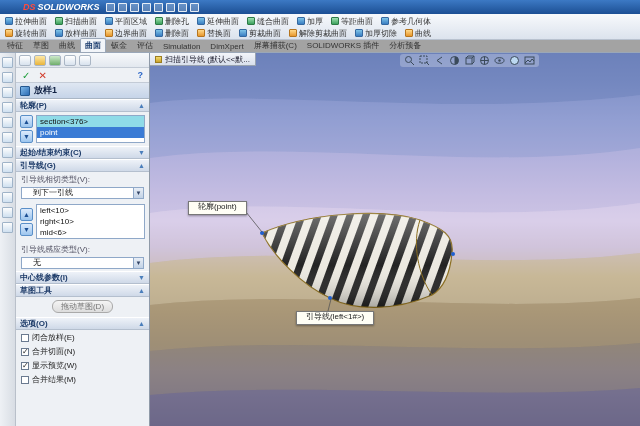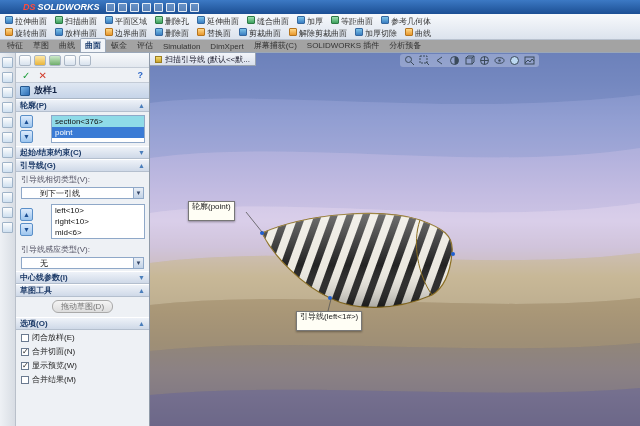--- a/index.html
+++ b/index.html
@@ -12,21 +12,21 @@
     background:linear-gradient(#3c79c4,#1c4f94);display:flex;align-items:center;gap:6px;padding:0 23px;}
   .logo{display:flex;gap:2px;align-items:center;font-size:9px;font-weight:bold;font-style:italic;color:#fff;}
   .logo .ds{color:#ff4b3e;}
   .quick-icons{display:flex;gap:3px;align-items:center;}
   .qicon{width:9px;height:9px;border:1px solid rgba(255,255,255,.85);background:rgba(255,255,255,.25);border-radius:1px;display:inline-block;}
 
   
   .ribbon{position:absolute;top:14px;left:0;width:640px;height:26px;
     background:linear-gradient(#f7f9fc,#dce3ed);border-bottom:1px solid #b9c2cf;padding:1px 2px;}
   .ribbon-row{display:flex;gap:2px;height:12px;align-items:center;}
-  .rbtn{display:flex;gap:2px;padding:0 3px;height:11px;border-radius:2px;}
+  .rbtn{display:flex;align-items:center;gap:2px;padding:0 3px;height:11px;border-radius:2px;}
   .ricon{width:8px;height:8px;border-radius:1px;flex:none;
     background:linear-gradient(#7fc4e8,#3a7ec2);border:1px solid #3468a0;}
   .ribbon-row:nth-child(1) .rbtn:nth-child(even) .ricon{background:linear-gradient(#9fe0b0,#3ba05c);border-color:#2c7a45;}
   .ribbon-row:nth-child(2) .rbtn:nth-child(odd) .ricon{background:linear-gradient(#ffd98a,#e8972c);border-color:#b5751f;}
   .rlabel{font-size:8px;color:#333;white-space:nowrap;}
 
   
   .tabstrip{position:absolute;top:40px;left:0;width:640px;height:13px;background:#a3a3a3;
     display:flex;align-items:flex-end;padding-left:2px;border-bottom:1px solid #9aa7b8;}
   .tab{font-size:8px;color:#333;padding:1px 4px;border:1px solid transparent;border-bottom:none;white-space:nowrap;}
@@ -54,31 +54,31 @@
   .pm-title{height:16px;display:flex;align-items:center;gap:4px;padding:0 4px;
     background:linear-gradient(#dfe7f2,#c6d4e8);border-bottom:1px solid #aab6c5;}
   .loft-icon{width:10px;height:10px;background:linear-gradient(135deg,#7db7e8,#2d6cb4);
     border:1px solid #24578f;border-radius:1px;flex:none;}
   .pm-title .t{font-size:9px;font-weight:bold;color:#112244;}
 
   .sec-head{height:13px;display:flex;align-items:center;justify-content:space-between;padding:0 4px;
     background:linear-gradient(#eef2f8,#cfd9e8);border-top:1px solid #fff;border-bottom:1px solid #b4bfce;
     color:#1c3a68;font-weight:bold;}
   .sec-head .carat{color:#4a7ebb;font-size:7px;}
-  .sec-body{padding:3px 4px;display:flex;gap:18px;}
+  .sec-body{padding:3px 4px;display:flex;gap:3px;}
   .updown{display:flex;flex-direction:column;gap:2px;justify-content:center;}
   .blue-btn{width:13px;height:13px;border:1px solid #5a8fc8;background:linear-gradient(#dceafc,#9cc5ee);
     color:#1c4f94;font-size:7px;line-height:11px;text-align:center;border-radius:2px;padding:0;}
   .listbox{flex:1;background:#fff;border:1px solid #8fa8c8;min-height:24px;overflow:hidden;}
   .listrow{height:11px;line-height:11px;padding:0 3px;color:#111;white-space:nowrap;overflow:hidden;}
   .listrow.selected{background:#3a7bd5;color:#fff;}
   .listrow.cyan{background:#8fdbe8;}
   .mini-label{color:#556;padding:2px 5px 0;}
   .dropdown{margin:2px 5px;height:12px;background:#fff;border:1px solid #8fa8c8;
-    display:flex;align-items:center;justify-content:space-between;padding-left:18px;color:#111;}
+    display:flex;align-items:flex-end;justify-content:space-between;padding-left:11px;color:#111;}
   .dd-arrow{width:10px;height:10px;background:linear-gradient(#e8eef6,#c2d2e6);border-left:1px solid #8fa8c8;
     font-size:6px;text-align:center;line-height:10px;color:#334466;flex:none;}
   .sketch-btn{margin:3px auto 4px;display:block;height:13px;padding:0 8px;font-size:8px;color:#777;
     background:linear-gradient(#f4f4f4,#ddd);border:1px solid #aaa;border-radius:6px;}
   .checks{padding:2px 5px 4px;display:flex;flex-direction:column;gap:3px;}
   .check{display:flex;align-items:center;gap:3px;}
   .check .box{width:8px;height:8px;background:#fff;border:1px solid #6a7a90;display:inline-block;position:relative;flex:none;}
   .check.checked .box::after{content:"✓";position:absolute;left:0;top:-2px;font-size:8px;color:#222;}
   .check .lbl{color:#222;}
 
@@ -88,21 +88,21 @@
       #ddd2ea 45%,#cdbfd0 52%,#c2b08e 60%,#a9997e 70%,#958a7c 78%,#8a8290 85%,#787390 92%,#676384 100%);}
   .scene{position:absolute;left:0;top:0;width:490px;height:373px;}
   .doc-tab{position:absolute;left:0;top:0;height:13px;display:flex;align-items:center;gap:3px;padding:0 5px;
     background:linear-gradient(rgba(250,251,253,.95),rgba(222,228,238,.95));
     border-right:1px solid #98a2b0;border-bottom:1px solid #98a2b0;color:#223;white-space:nowrap;}
   .part-icon{width:7px;height:7px;background:linear-gradient(#f4d96a,#caa22c);border:1px solid #9a7d20;flex:none;}
   .headsup{position:absolute;left:250px;top:1px;height:13px;display:flex;gap:4px;align-items:center;
     padding:0 4px;background:rgba(255,255,255,.25);border-radius:3px;}
   .hud-icon{width:11px;height:11px;display:inline-block;}
   .hud-icon svg{display:block;}
-  .callout{position:absolute;background:#fffef5;border:1px solid #777;padding:0 3px;height:20px;
+  .callout{position:absolute;background:#fffef5;border:1px solid #777;padding:0 9px;height:14px;
     line-height:10px;white-space:nowrap;box-shadow:0 1px 2px rgba(0,0,0,.35);color:#222;}
 </style>
 </head>
 <body>
 
 <div class="titlebar">
   <div class="logo">
     <span class="ds">DS</span>
     <span class="sw">SOLIDWORKS</span>
   </div>

